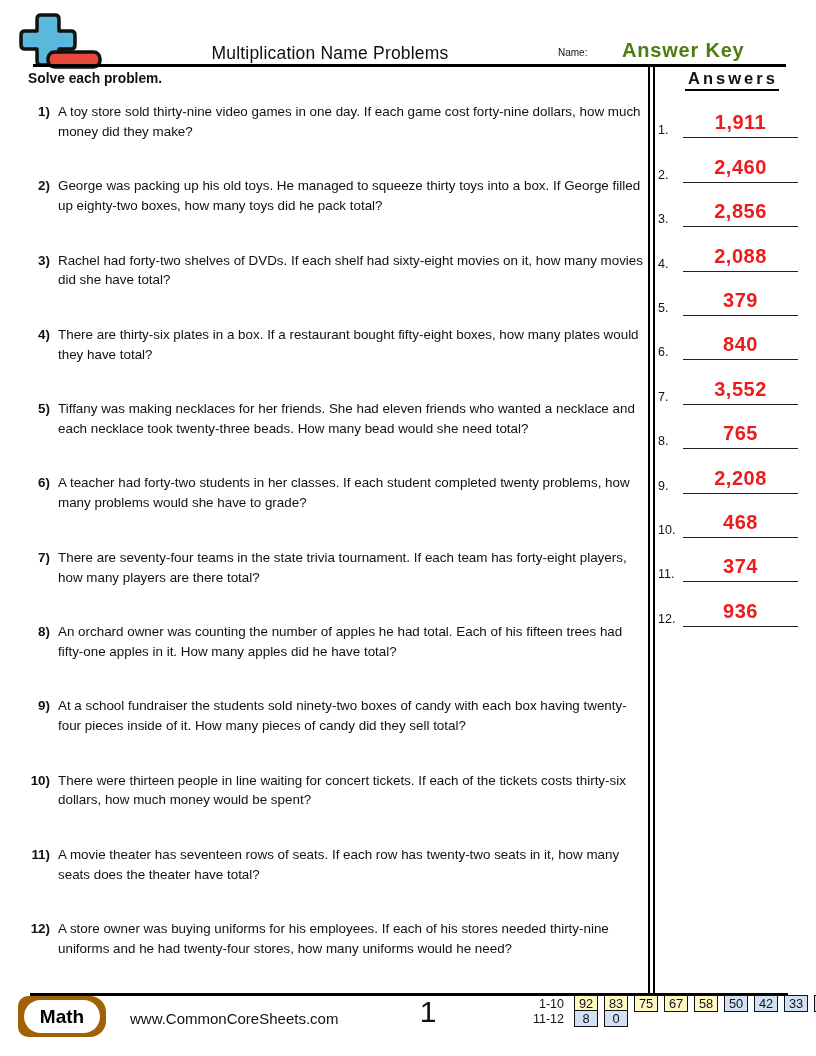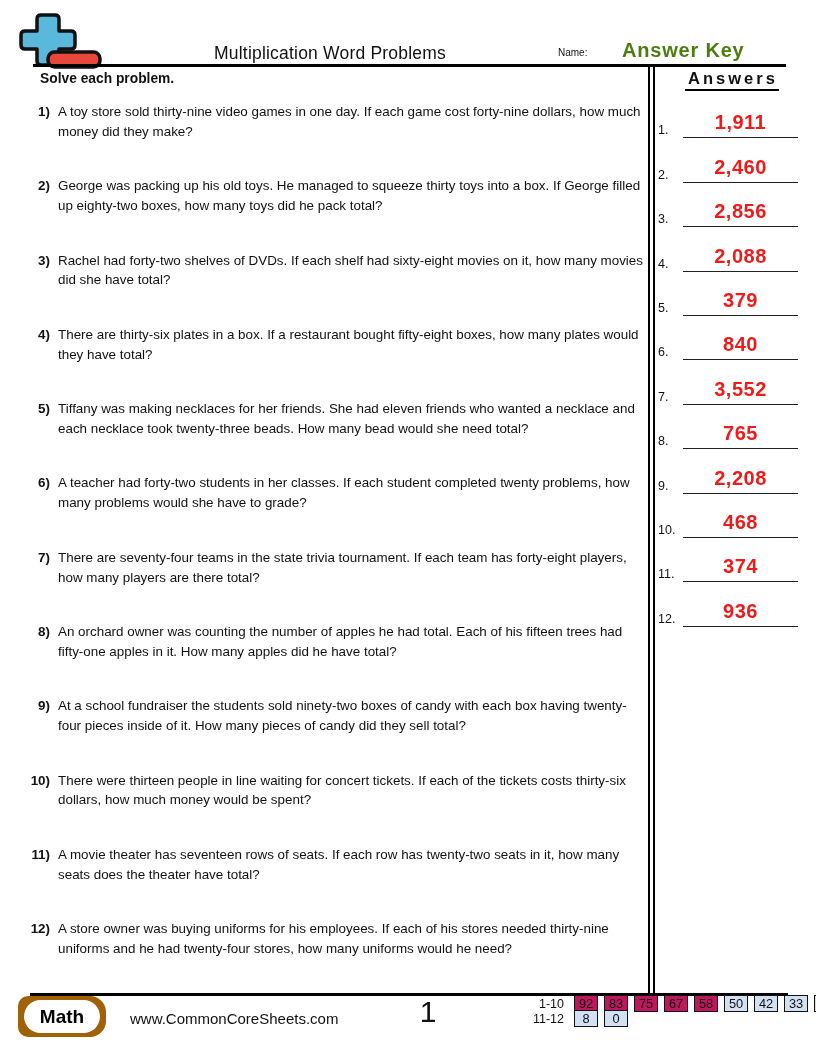--- a/index.html
+++ b/index.html
@@ -6,21 +6,21 @@
   .page{
     position:relative;width:816px;height:1056px;background:#fff;color:#111;
     font-family:"Liberation Sans", sans-serif;overflow:hidden;
   }
   
   .logo{position:absolute;left:12px;top:12px;width:96px;height:58px;}
   .ws-title{position:absolute;left:160px;top:43px;width:340px;text-align:center;font-size:17.5px;letter-spacing:0.2px;}
   .name-label{position:absolute;left:558px;top:47px;font-size:10px;}
   .name-value{position:absolute;left:622px;top:39px;font-size:20px;font-weight:700;color:#4d7c0f;letter-spacing:0.8px;}
   .header-rule{position:absolute;left:33px;top:64px;width:753px;height:3px;background:#000;}
-  .instructions{position:absolute;left:28px;top:71px;font-size:13.8px;font-weight:700;margin-left:12px;}
+  .instructions{position:absolute;left:28px;top:71px;font-size:13.8px;font-weight:700;}
   
   .problem-list{position:absolute;left:22px;top:96px;width:626px;}
   .problem{display:flex;height:74.3px;box-sizing:border-box;padding-top:6px;}
   .pnum{flex:none;width:28px;text-align:right;font-weight:700;font-size:13.4px;line-height:19.8px;}
   .ptext{margin-left:8px;width:585px;font-size:13.4px;line-height:19.8px;}
   
   .v-sep{position:absolute;left:648px;top:66px;height:929px;width:3px;
          border-left:2px solid #000;border-right:2px solid #000;}
   
   .answers-title-wrap{position:absolute;left:658px;top:69px;width:148px;text-align:center;}
@@ -40,35 +40,35 @@
               border-radius:17px;display:flex;align-items:center;justify-content:center;
               font-weight:700;font-size:19px;color:#000;}
   .website{position:absolute;left:130px;top:1010px;font-size:15px;}
   .page-number{position:absolute;left:400px;top:995px;width:56px;text-align:center;font-size:30px;font-weight:400;}
   .score-table{position:absolute;left:518px;top:995px;}
   .score-row{display:flex;align-items:stretch;height:17px;gap:8px;}
   .score-row + .score-row{margin-top:-1.8px;}
   .score-label{width:46px;padding-right:4px;font-size:12.5px;display:flex;
                align-items:center;justify-content:flex-end;}
   .score-cell{box-sizing:border-box;width:23.8px;border:1.8px solid #111;margin-left:-1.8px;
-              display:flex;align-items:center;justify-content:center;font-size:12.8px;background:#be185d;}
+              display:flex;align-items:center;justify-content:center;font-size:12.8px;background:#fef9c3;}
   .score-cell.hl{background:#d2e0f4;}
 </style>
 </head>
 <body>
 
 <div class="page">
 
   <div class="logo">
     <svg width="96" height="58" viewBox="0 0 96 58">
       <path d="M29 3 H43 Q47 3 47 7 V19 H59 Q63 19 63 23 V33 Q63 37 59 37 H47 V49 Q47 53 43 53 H29 Q25 53 25 49 V37 H13 Q9 37 9 33 V23 Q9 19 13 19 H25 V7 Q25 3 29 3 Z" fill="#5ab8dc" stroke="#111" stroke-width="3.5" stroke-linejoin="round"></path>
       <rect x="36" y="40" width="52" height="15" rx="6.5" fill="#e8473b" stroke="#111" stroke-width="3.5"></rect>
     </svg>
   </div>
-  <div class="ws-title">Multiplication Word Problems</div>
+  <div class="ws-title">Multiplication Name Problems</div>
   <div class="name-label">Name:</div>
   <div class="name-value">Answer Key</div>
   <div class="header-rule"></div>
   <div class="instructions">Solve each problem.</div>
 
   <div class="problem-list">
       <div class="problem">
     <div class="pnum">1)</div>
     <div class="ptext">A toy store sold thirty-nine video games in one day. If each game cost forty-nine dollars, how much money did they make?</div>
   </div>

